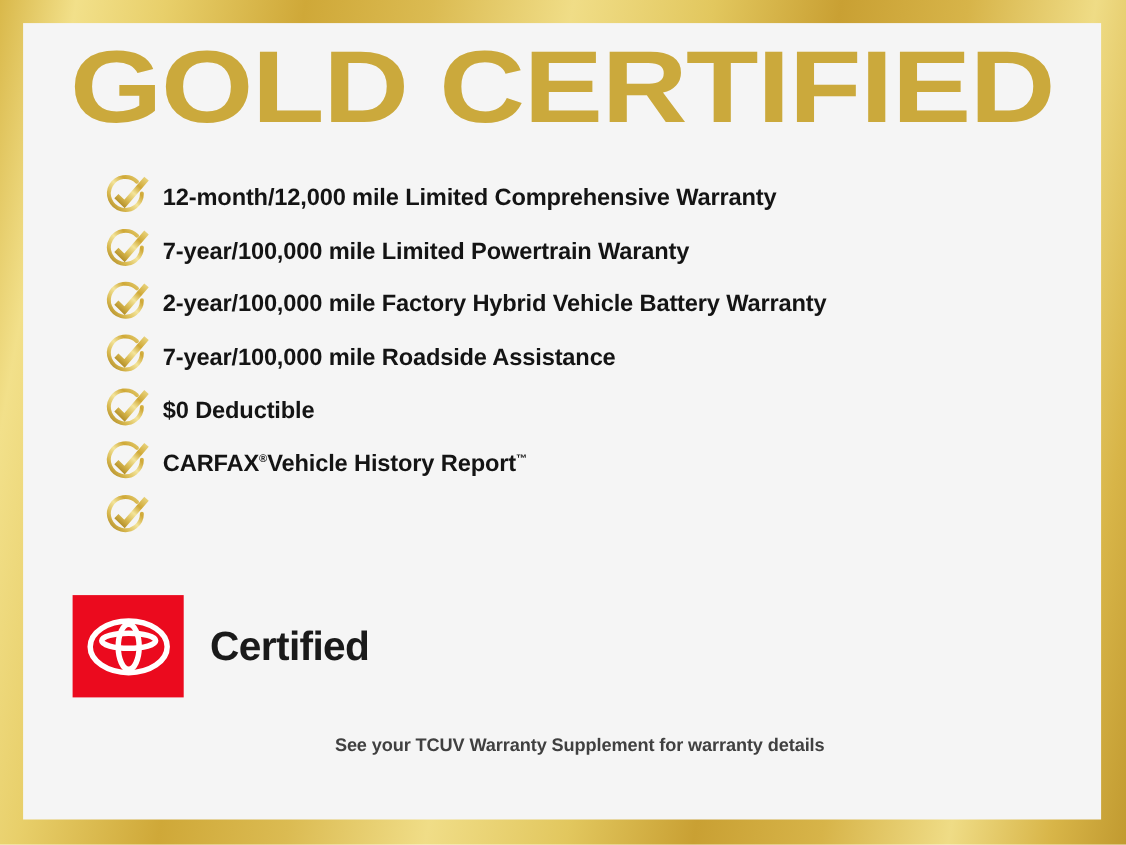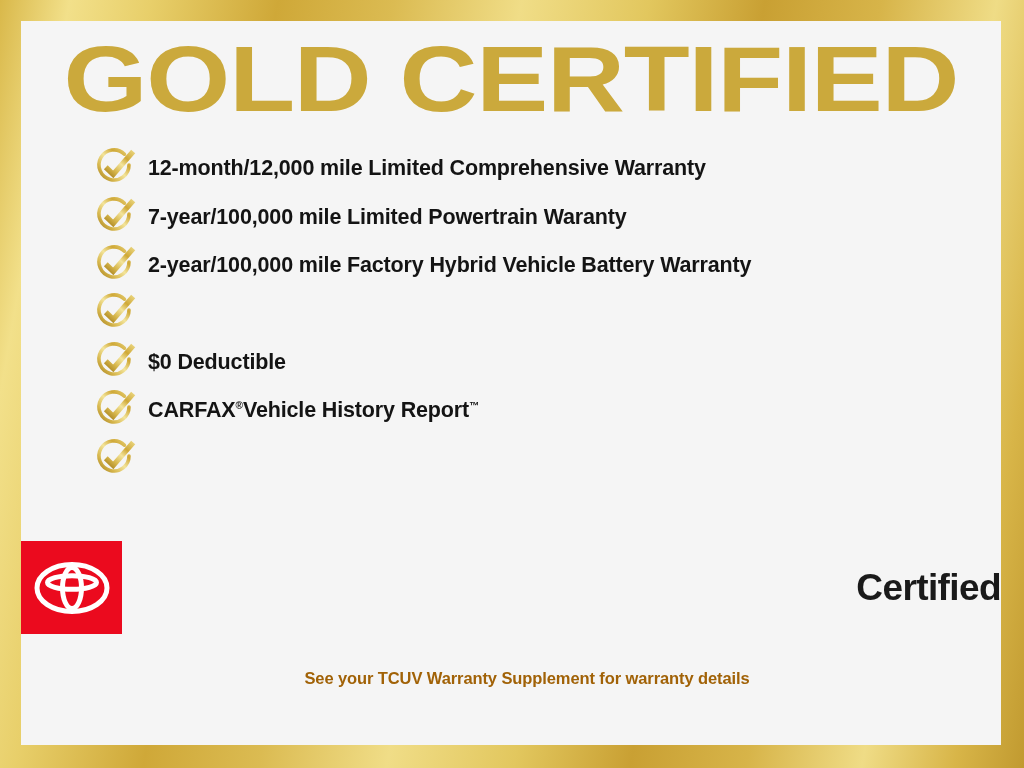--- a/index.html
+++ b/index.html
@@ -63,21 +63,21 @@
     transform: scaleX(1.16);
     transform-origin: 50% 50%;
     white-space: nowrap;
     -webkit-font-smoothing: antialiased;
   }
 
   
   .feature-list {
     position: absolute;
     left: 72px;
-    top: 124px;
+    top: 135px;
     right: 20px;
     list-style: none;
     margin: 0;
     padding: 0;
     text-align: right;
   }
   .feature-item {
     display: flex;
     align-items: center;
     height: 48.4px;
@@ -108,22 +108,23 @@
     letter-spacing: 0;
   }
 
   
   .toyota-lockup {
     position: absolute;
     left: 0;
     right: 0;
     top: 520px;
     display: flex;
-    justify-content: space-between;
+    justify-content: flex-start;
     align-items: center;
+    padding-left: 45px;
   }
   .toyota-mark {
     width: 101px;
     height: 93px;
     background: #eb0a1e;
     flex: 0 0 auto;
     display: flex;
     align-items: center;
     justify-content: center;
   }
@@ -143,21 +144,21 @@
   
   .footnote {
     position: absolute;
     left: 0;
     right: 0;
     top: 648px;
     text-align: center;
     font-family: "Liberation Sans", sans-serif;
     font-weight: 700;
     font-size: 16.5px;
-    color: #a16207;
+    color: #404040;
     letter-spacing: -0.1px;
     white-space: nowrap;
     margin-left: 32px;
   }
 </style>
 </head>
 <body>
 
 <div class="certificate">
   <div class="frame-inner">
@@ -205,20 +206,21 @@
         <span class="feature-text">2-year/100,000 mile Factory Hybrid Vehicle Battery Warranty</span>
       </li>
 
       <li class="feature-item">
         <span class="check-icon">
           <svg width="46" height="44" viewBox="0 0 46 44">
             <path d="M31.5 8.2 A15 15 0 1 0 36 19" fill="none" stroke="url(#g1)" stroke-width="3.6" stroke-linecap="round"></path>
             <path d="M12.8 21.2 L20.2 28.4 L40.2 5.4" fill="none" stroke="url(#g1)" stroke-width="5.4" stroke-linecap="butt" stroke-linejoin="miter"></path>
           </svg>
         </span>
+        <span class="feature-text">7-year/100,000 mile Roadside Assistance</span>
       </li>
 
       <li class="feature-item">
         <span class="check-icon">
           <svg width="46" height="44" viewBox="0 0 46 44">
             <path d="M31.5 8.2 A15 15 0 1 0 36 19" fill="none" stroke="url(#g1)" stroke-width="3.6" stroke-linecap="round"></path>
             <path d="M12.8 21.2 L20.2 28.4 L40.2 5.4" fill="none" stroke="url(#g1)" stroke-width="5.4" stroke-linecap="butt" stroke-linejoin="miter"></path>
           </svg>
         </span>
         <span class="feature-text">$0 Deductible</span>

